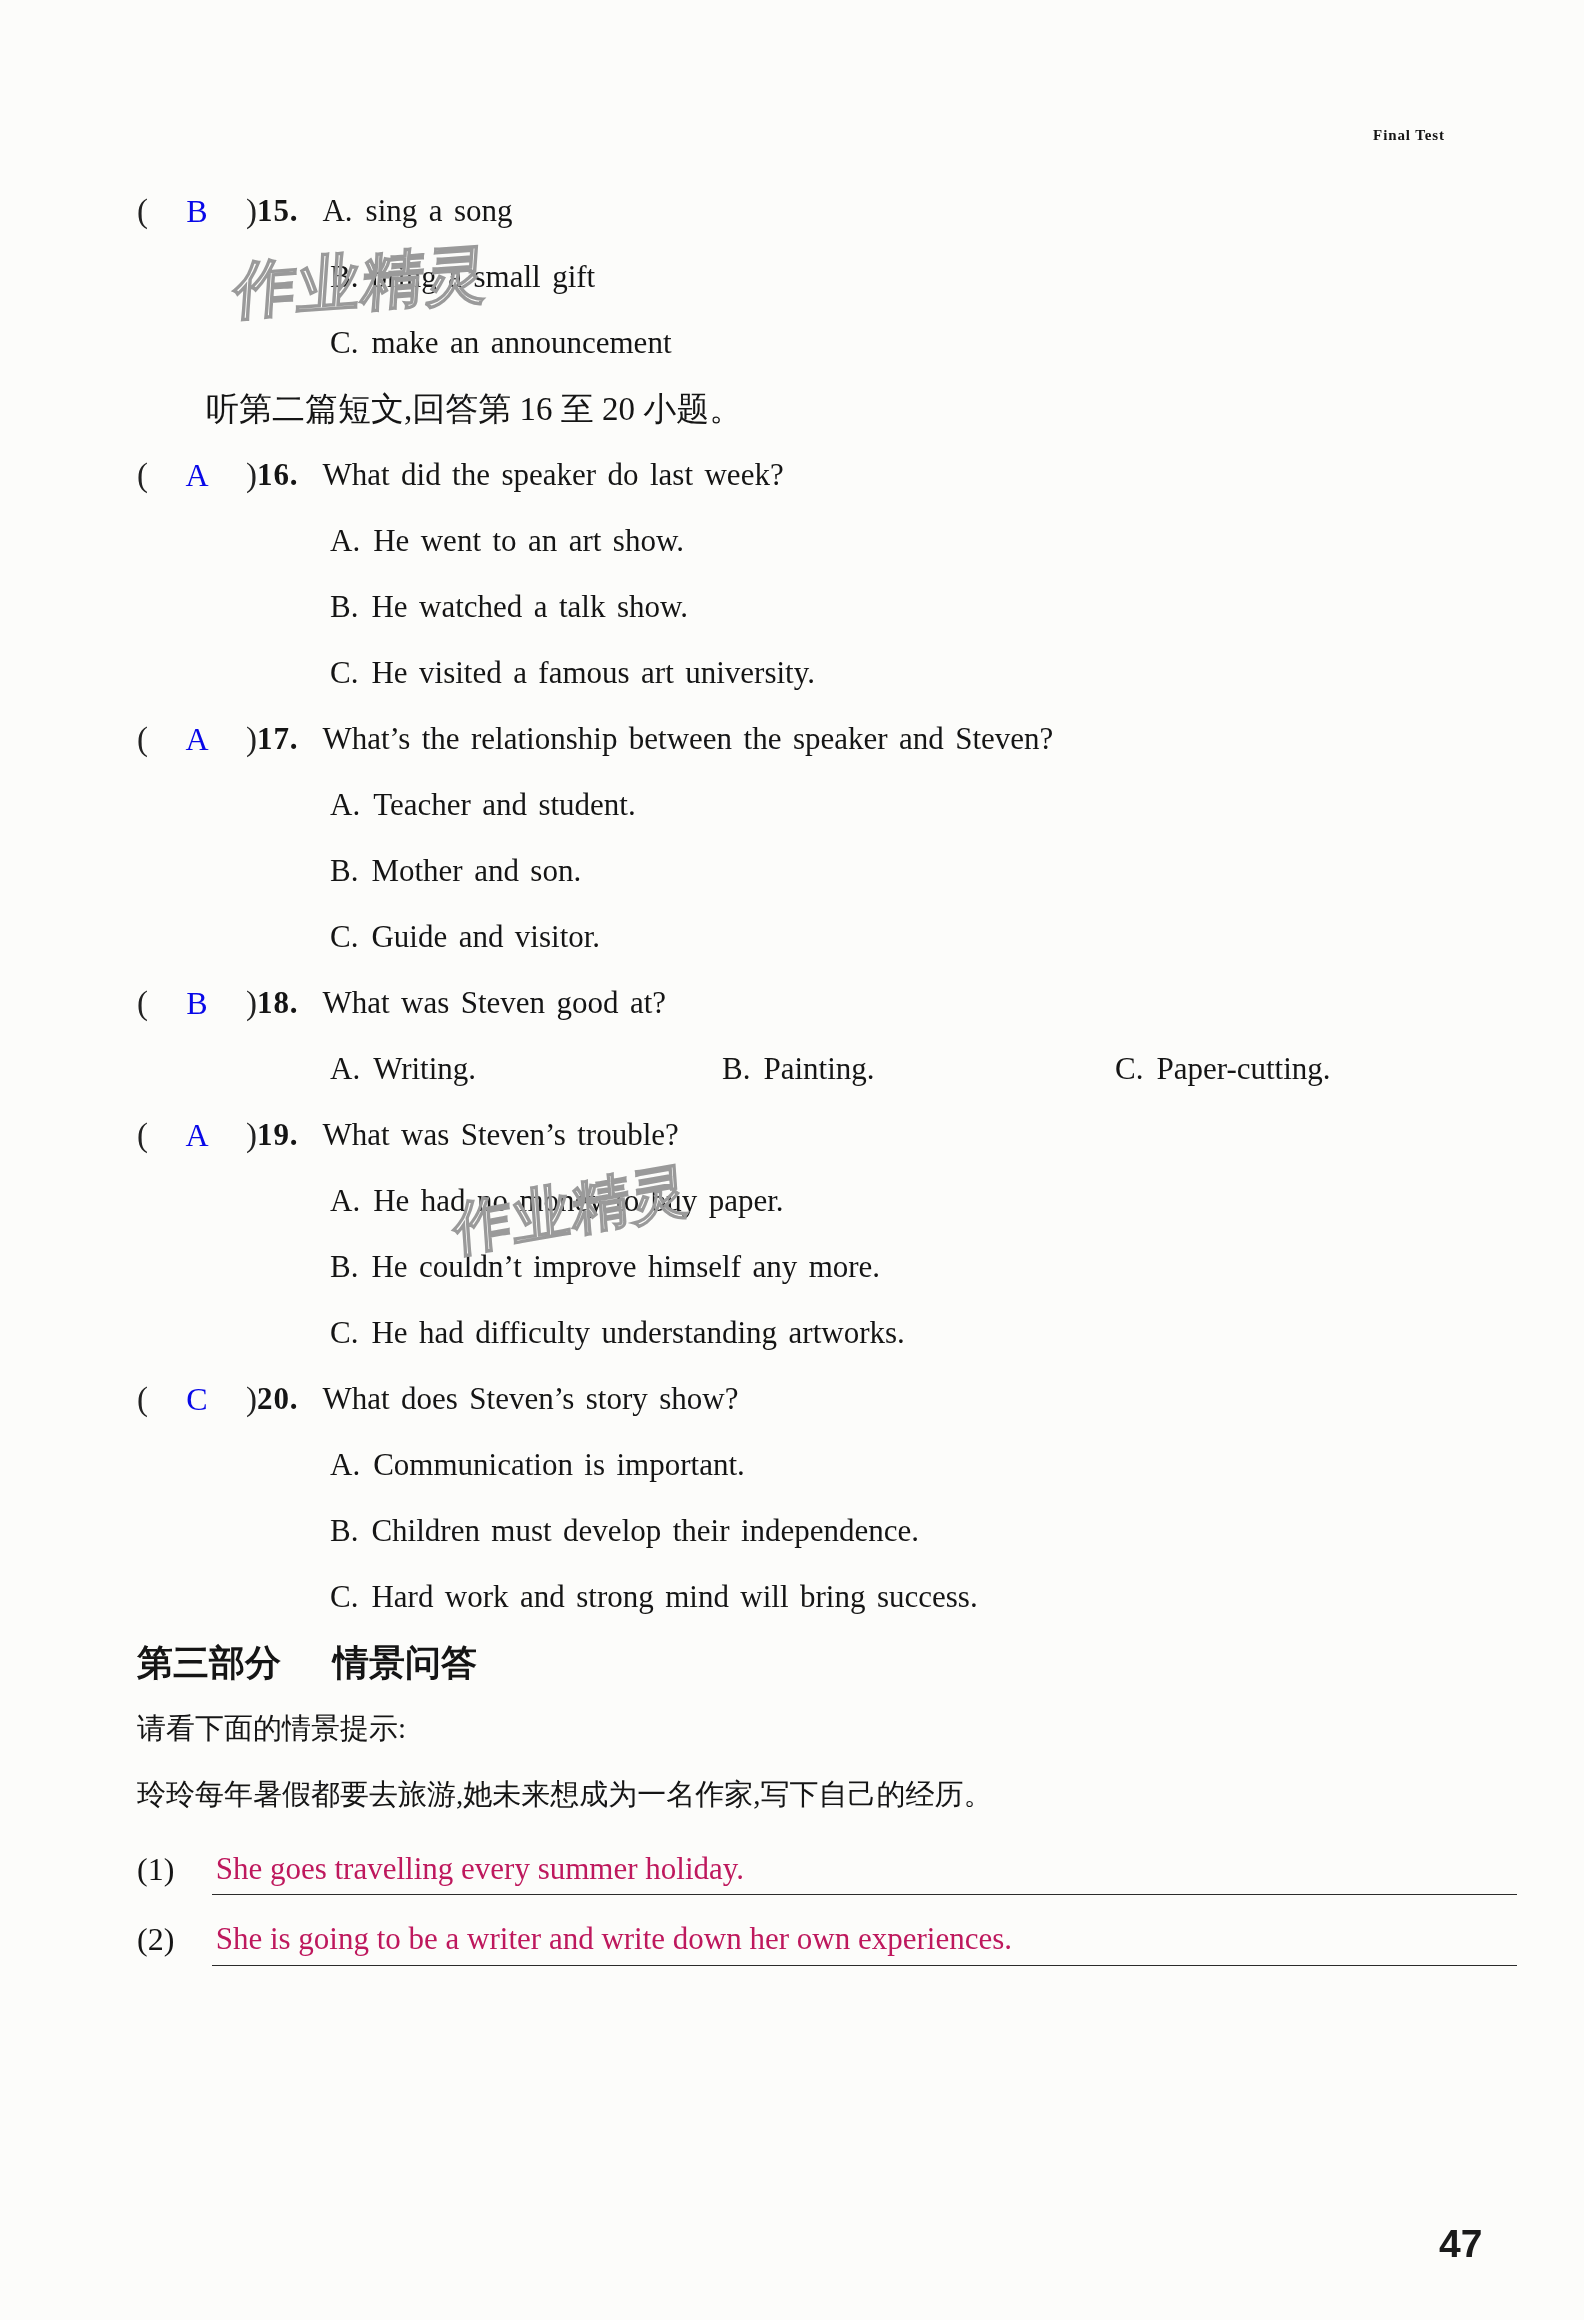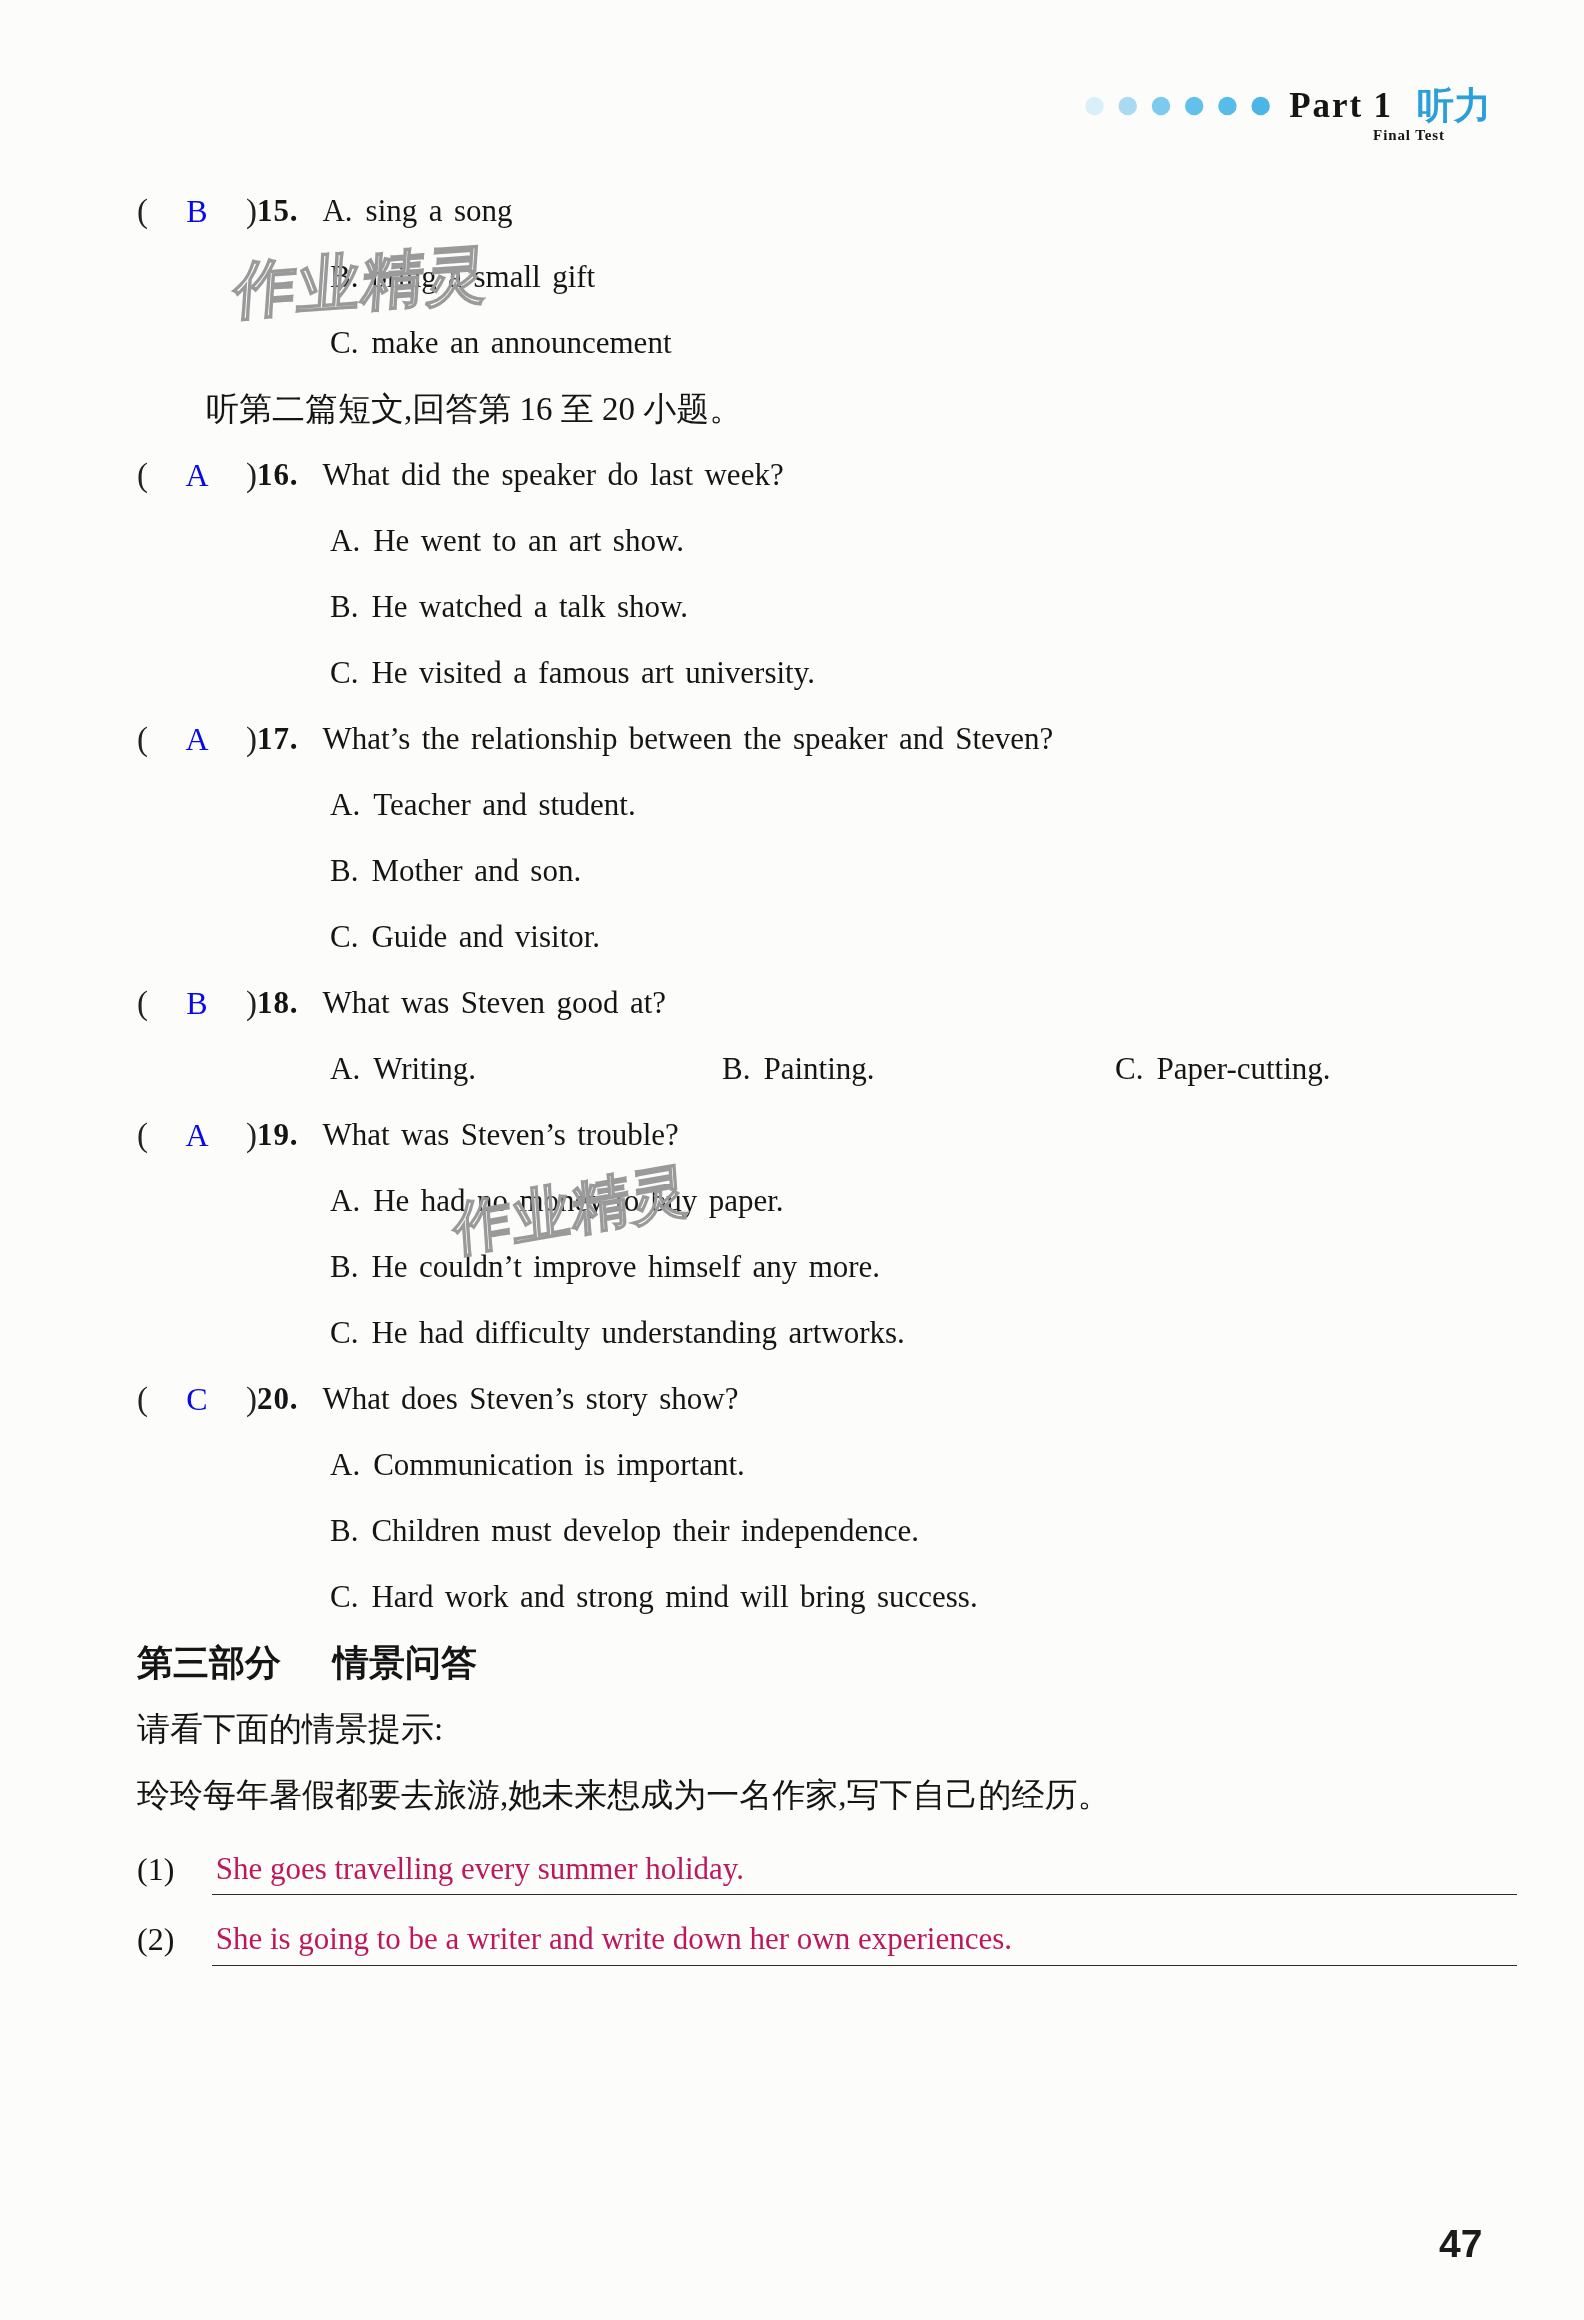--- a/index.html
+++ b/index.html
@@ -45,21 +45,21 @@
   .qnum{font-weight:bold;margin-right:24px;letter-spacing:0.9px;}
   .opt-label{margin-right:13px;}
   .row.hopts{position:relative;}
   .h-opt{position:absolute;top:50%;transform:translateY(-50%);white-space:nowrap;}
   .h-opt.pos-a{left:193px;}
   .h-opt.pos-b{left:585px;}
   .h-opt.pos-c{left:978px;text-align:center;}
   
   .row.heading{font-size:36px;font-weight:bold;word-spacing:0;}
   .heading-title{margin-left:52px;}
-  .row.cn{font-size:33px;word-spacing:0;}
+  .row.cn{font-size:29px;word-spacing:0;}
   .answer-row{height:67px;display:flex;align-items:flex-end;font-size:31px;}
   .answer-row .answer-label{flex:0 0 75px;padding-bottom:7.5px;font-size:32px;}
   .answer-line{
     flex:1;border-bottom:1.9px solid #2b2b2b;
     padding:0 0 7.5px 3.7px;
     color:#be185d;white-space:nowrap;overflow:hidden;
   }
   .answer-row.second{margin-top:3.7px;}
   
   .watermark{
@@ -77,32 +77,20 @@
     position:absolute;left:1439px;top:2222px;
     font-family:"Liberation Sans","DejaVu Sans",sans-serif;
     font-size:39px;font-weight:bold;color:#1b1b1b;
   }
 </style>
 </head>
 <body>
 
 <div class="page">
 
-  <div class="header">
-    <svg class="dots" width="191" height="24" viewBox="0 0 204 26">
-      <circle cx="11" cy="13" r="10" fill="#d9eff9"></circle>
-      <circle cx="47" cy="13" r="10" fill="#a9daf1"></circle>
-      <circle cx="83" cy="13" r="10" fill="#7ccaed"></circle>
-      <circle cx="119" cy="13" r="10" fill="#63c0ea"></circle>
-      <circle cx="155" cy="13" r="10" fill="#58bce8"></circle>
-      <circle cx="191" cy="13" r="10" fill="#4bb6e6"></circle>
-    </svg>
-    <span class="part-label">Part 1</span>
-    <span class="subject-label">听力</span>
-  </div>
   <div class="subtitle">Final Test</div>
 
   <div class="watermark wm-1">作业精灵</div>
   <div class="watermark wm-2">作业精灵</div>
 
   <div class="content">
 
     <div class="row q">
       <span class="ans-wrap">
           <span class="paren">(</span>

